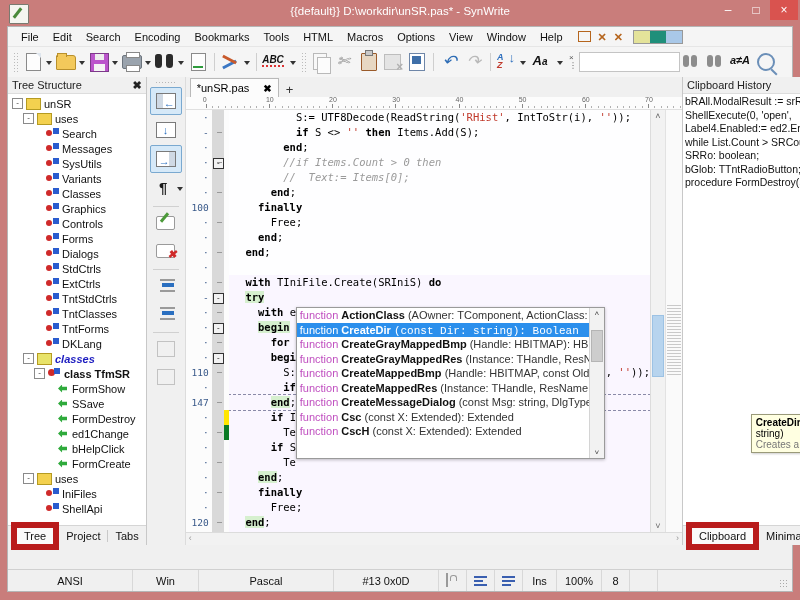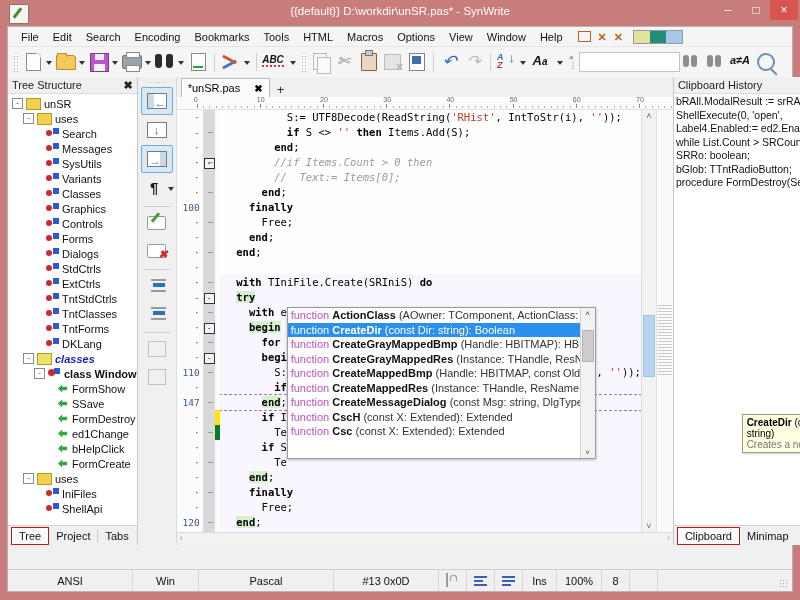--- a/index.html
+++ b/index.html
@@ -138,21 +138,21 @@
   .ti-class:after{content:"";position:absolute;right:1px;top:0px;width:6px;height:6px;background:#2a5ccf;}
   .ti-proc{width:12px;height:10px;}
   .ti-proc:before{content:"";position:absolute;left:1px;top:1px;width:9px;height:8px;background:#2faa3c;
     clip-path:polygon(0 50%,45% 0,45% 28%,100% 28%,100% 72%,45% 72%,45% 100%);}
   .tlabel{color:#111;}
   .tlabel.ital{font-style:italic;font-weight:bold;color:#1c1cc0;}
   .tlabel.bold{font-weight:bold;}
   .tree-tabs{height:19px;background:#f0f0f0;display:flex;align-items:center;
     border-top:1px solid #d5d5d5;padding-left:3px;gap:0;}
   .ttab{padding:2px 7px;font-size:11px;color:#111;}
-  .ttab.sel{background:#fafafa;border:1px solid #b91c1c;}
+  .ttab.sel{background:#fafafa;border:6px solid #b91c1c;}
   .ttab-sep{width:1px;height:12px;background:#c9c9c9;}
   
   .editwrap{flex:1;position:relative;background:#f0f0f0;display:flex;}
   .vtool{width:38px;background:#f0f0f0;padding-top:4px;display:flex;flex-direction:column;
     align-items:center;border-right:1px solid #dcdcdc;}
   .vgrip{width:22px;height:4px;
     background-image:radial-gradient(#b8b8b8 40%,transparent 41%);background-size:3px 3px;margin-bottom:2px;}
   .vb{width:30px;height:26px;margin-bottom:2px;position:relative;}
   .vb.active{background:#d6e9f8;border:1px solid #7aa9d0;border-radius:2px;}
   .vsep{width:26px;height:1px;background:#d0d0d0;margin:3px 0;}
@@ -205,21 +205,21 @@
     background:#fff;border:1px solid #9a9a9a;box-shadow:0 1px 3px rgba(0,0,0,.25);
     display:flex;overflow:hidden;z-index:30;}
   .aclist{flex:1;overflow:hidden;}
   .acrow{height:14.5px;line-height:14.5px;font-size:11px;white-space:nowrap;padding-left:3px;overflow:hidden;}
   .acrow.sel{background:#2b8fec;color:#fff;}
   .acrow .k{color:#c04fc0;}
   .acrow.sel .k{color:#fff;}
   .acrow .n{font-weight:bold;color:#111;}
   .acrow.sel .n{color:#fff;}
   .acrow .p{color:#333;}
-  .acrow.sel .p{color:#fff;}
+  .acrow.sel .p{color:#fff;font-family:Liberation Mono, monospace;}
   .acscroll{width:14px;background:#f2f2f2;border-left:1px solid #d4d4d4;position:relative;}
   .acscroll .ar{position:absolute;left:0;right:0;text-align:center;font-size:8px;color:#444;}
   .acthumb{position:absolute;left:1px;right:1px;top:22px;height:30px;background:#cdcdcd;border:1px solid #b5b5b5;}
   
   .hint{position:absolute;left:604px;top:337px;width:112px;
     background:#ffffe1;border:1px solid #9a9a7a;padding:2px 4px;font-size:10px;z-index:40;
     box-shadow:1px 1px 2px rgba(0,0,0,.2);}
   .hint .h1 b{font-weight:bold;}
   .hint .h2{color:#777;}
   
@@ -477,21 +477,21 @@
               <span class="tlabel ">DKLang</span>
             </div>
             <div class="tnode" style="padding-left: 15px;">
               <span class="tgl">-</span>
               <span class="ti ti-folder g"></span>
               <span class="tlabel ital">classes</span>
             </div>
             <div class="tnode" style="padding-left: 26px;">
               <span class="tgl">-</span>
               <span class="ti ti-class"></span>
-              <span class="tlabel bold">class Window</span>
+              <span class="tlabel bold">class TfmSR</span>
             </div>
             <div class="tnode" style="padding-left: 37px;">
               <span class="tgl blank"></span>
               <span class="ti ti-proc"></span>
               <span class="tlabel ">FormShow</span>
             </div>
             <div class="tnode" style="padding-left: 37px; align-items: center;">
               <span class="tgl blank"></span>
               <span class="ti ti-proc"></span>
               <span class="tlabel ">SSave</span>
@@ -751,22 +751,22 @@
 
             <div class="acbox">
               <div class="aclist" id="aclist">
                   <div class="acrow"><span class="k">function</span> <span class="n">ActionClass</span> <span class="p">(AOwner: TComponent, ActionClass: TBas</span></div>
                   <div class="acrow sel"><span class="k">function</span> <span class="n">CreateDir</span> <span class="p">(const Dir: string): Boolean</span></div>
                   <div class="acrow"><span class="k">function</span> <span class="n">CreateGrayMappedBmp</span> <span class="p">(Handle: HBITMAP): HBITMAP</span></div>
                   <div class="acrow"><span class="k">function</span> <span class="n">CreateGrayMappedRes</span> <span class="p">(Instance: THandle, ResName: P</span></div>
                   <div class="acrow"><span class="k">function</span> <span class="n">CreateMappedBmp</span> <span class="p">(Handle: HBITMAP, const OldColors,</span></div>
                   <div class="acrow"><span class="k">function</span> <span class="n">CreateMappedRes</span> <span class="p">(Instance: THandle, ResName: PChar</span></div>
                   <div class="acrow"><span class="k">function</span> <span class="n">CreateMessageDialog</span> <span class="p">(const Msg: string, DlgType: TMs</span></div>
+                  <div class="acrow"><span class="k">function</span> <span class="n">Csc</span> <span class="p">(const X: Extended): Extended</span></div>
                   <div class="acrow"><span class="k">function</span> <span class="n">CscH</span> <span class="p">(const X: Extended): Extended</span></div>
-                  <div class="acrow"><span class="k">function</span> <span class="n">Csc</span> <span class="p">(const X: Extended): Extended</span></div>
                 </div>
               <div class="acscroll">
                 <div class="ar" style="top:1px">˄</div>
                 <div class="acthumb"></div>
                 <div class="ar" style="bottom:1px">˅</div>
               </div>
             </div>
 
             <div class="vsb">
               <div class="ar" style="top:1px">˄</div>

